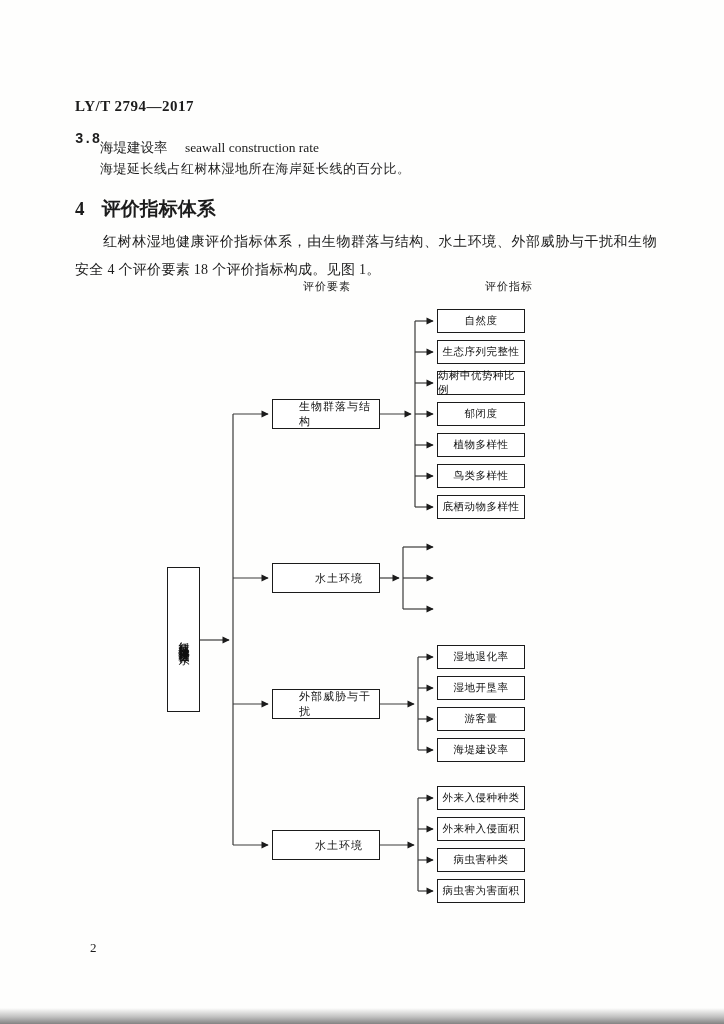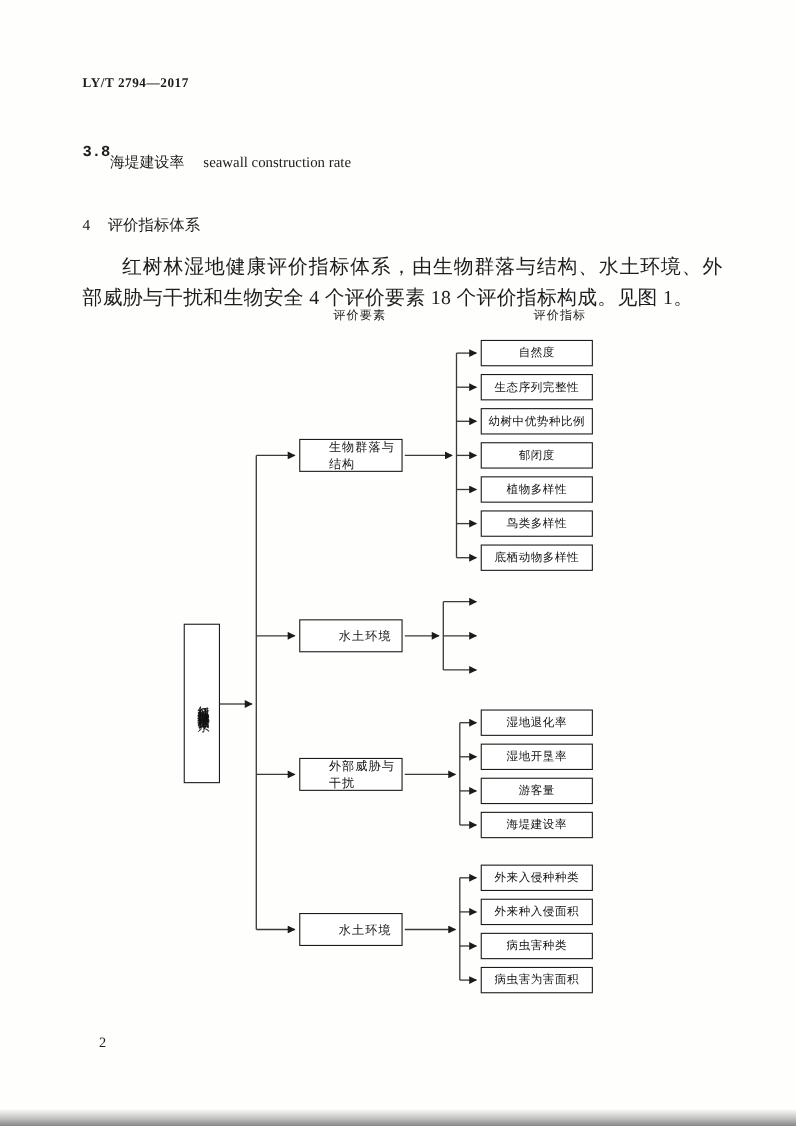--- a/index.html
+++ b/index.html
@@ -5,66 +5,67 @@
   html,body{margin:0;padding:0;background:#e8e8e6;}
   .page{
     position:relative;
     width:724px;height:1024px;
     background:#fefefd;
     overflow:hidden;
     font-family:"Liberation Serif","DejaVu Serif",serif;
     color:#1c1c1c;
   }
   
-  .doc-code{position:absolute;left:75px;top:68px;font-size:12px;font-weight:bold;letter-spacing:.5px;}
+  .doc-code{position:absolute;left:75px;top:98px;font-size:15px;font-weight:bold;letter-spacing:.5px;}
   .clause-no{position:absolute;left:75px;top:131px;font-size:14px;font-weight:bold;font-family:Liberation Mono, monospace;}
   .term-line{position:absolute;left:100px;top:139px;font-size:13.5px;font-weight:normal;}
   .term-line .cn{font-family:"Liberation Sans","DejaVu Sans",sans-serif;}
   .term-line .en{margin-left:14px;}
   .definition{position:absolute;left:100px;top:160px;font-size:13px;letter-spacing:.5px;}
-  .sec-head{position:absolute;left:75px;top:196px;font-size:14px;font-weight:normal;
+  .sec-head{position:absolute;left:75px;top:196px;font-size:19px;font-weight:bold;
             font-family:"Liberation Sans","DejaVu Sans",sans-serif;}
   .sec-head .num{margin-right:12px;font-family:"Liberation Serif",serif;}
-  .para{position:absolute;left:75px;top:228px;width:582px;font-size:18px;line-height:28px;
+  .para{position:absolute;left:75px;top:228px;width:582px;font-size:14px;line-height:28px;
         text-align:justify;text-indent:2em;letter-spacing:.3px;}
   
   .col-head{position:absolute;width:100px;text-align:right;font-size:11px;letter-spacing:1px;color:#222;}
   .ch-elements{left:251px;top:279px;}
   .ch-indicators{left:433px;top:279px;}
   .fig-svg{position:absolute;left:0;top:0;width:724px;height:1024px;}
   .box{position:absolute;border:1.5px solid #1b1b1b;background:#fff;box-sizing:border-box;
        display:flex;align-items:center;justify-content:center;
        font-size:11px;letter-spacing:1px;color:#111;}
   .root-box{left:167px;top:567px;width:33px;height:145px;
        writing-mode:vertical-rl;text-orientation:upright;letter-spacing:1px;line-height:29px;}
-  .g-box{left:272px;width:94px;height:30px;padding-left:26px;}
+  .g-box{left:272px;width:108px;height:30px;padding-left:26px;}
   .gb-1{top:399px;} .gb-2{top:563px;} .gb-3{top:689px;} .gb-4{top:830px;}
   .igroup{position:absolute;left:437px;display:flex;flex-direction:column;gap:7px;}
   .ig-1{top:309px;} .ig-2{top:535px;} .ig-3{top:645px;} .ig-4{top:786px;}
-  .ib{position:relative;width:102px;height:24px;border:1.4px solid #1b1b1b;background:#fff;
+  .ib{position:relative;width:88px;height:24px;border:1.4px solid #1b1b1b;background:#fff;
       box-sizing:border-box;display:flex;align-items:center;justify-content:center;
       font-size:10.5px;letter-spacing:.5px;color:#111;}
   .fig-caption{position:absolute;left:6px;top:908px;width:712px;text-align:center;
       font-size:13.5px;font-weight:bold;font-family:"Liberation Sans","DejaVu Sans",sans-serif;}
   .fig-caption .lbl{margin-right:14px;}
   .page-no{position:absolute;left:90px;top:940px;font-size:13px;}
   .scan-edge{position:absolute;left:0;right:0;bottom:0;height:16px;
       background:linear-gradient(to bottom,rgba(120,120,120,0) 0%,rgba(120,120,120,.45) 55%,rgba(90,90,90,.75) 100%);}
 </style>
 </head>
 <body>
 
 <div class="page">
 
   <div class="doc-code">LY/T 2794—2017</div>
   <div class="clause-no">3.8</div>
   <div class="term-line">
     <span class="cn">海堤建设率</span>
     <span class="en">seawall construction rate</span>
   </div>
+  <div class="definition">海堤延长线占红树林湿地所在海岸延长线的百分比。</div>
 
   <div class="sec-head">
     <span class="num">4</span>
     <span>评价指标体系</span>
   </div>
   <div class="para">红树林湿地健康评价指标体系，由生物群落与结构、水土环境、外部威胁与干扰和生物安全 4 个评价要素 18 个评价指标构成。见图 1。</div>
 
   <div class="col-head ch-elements">评价要素</div>
   <div class="col-head ch-indicators">评价指标</div>
 

